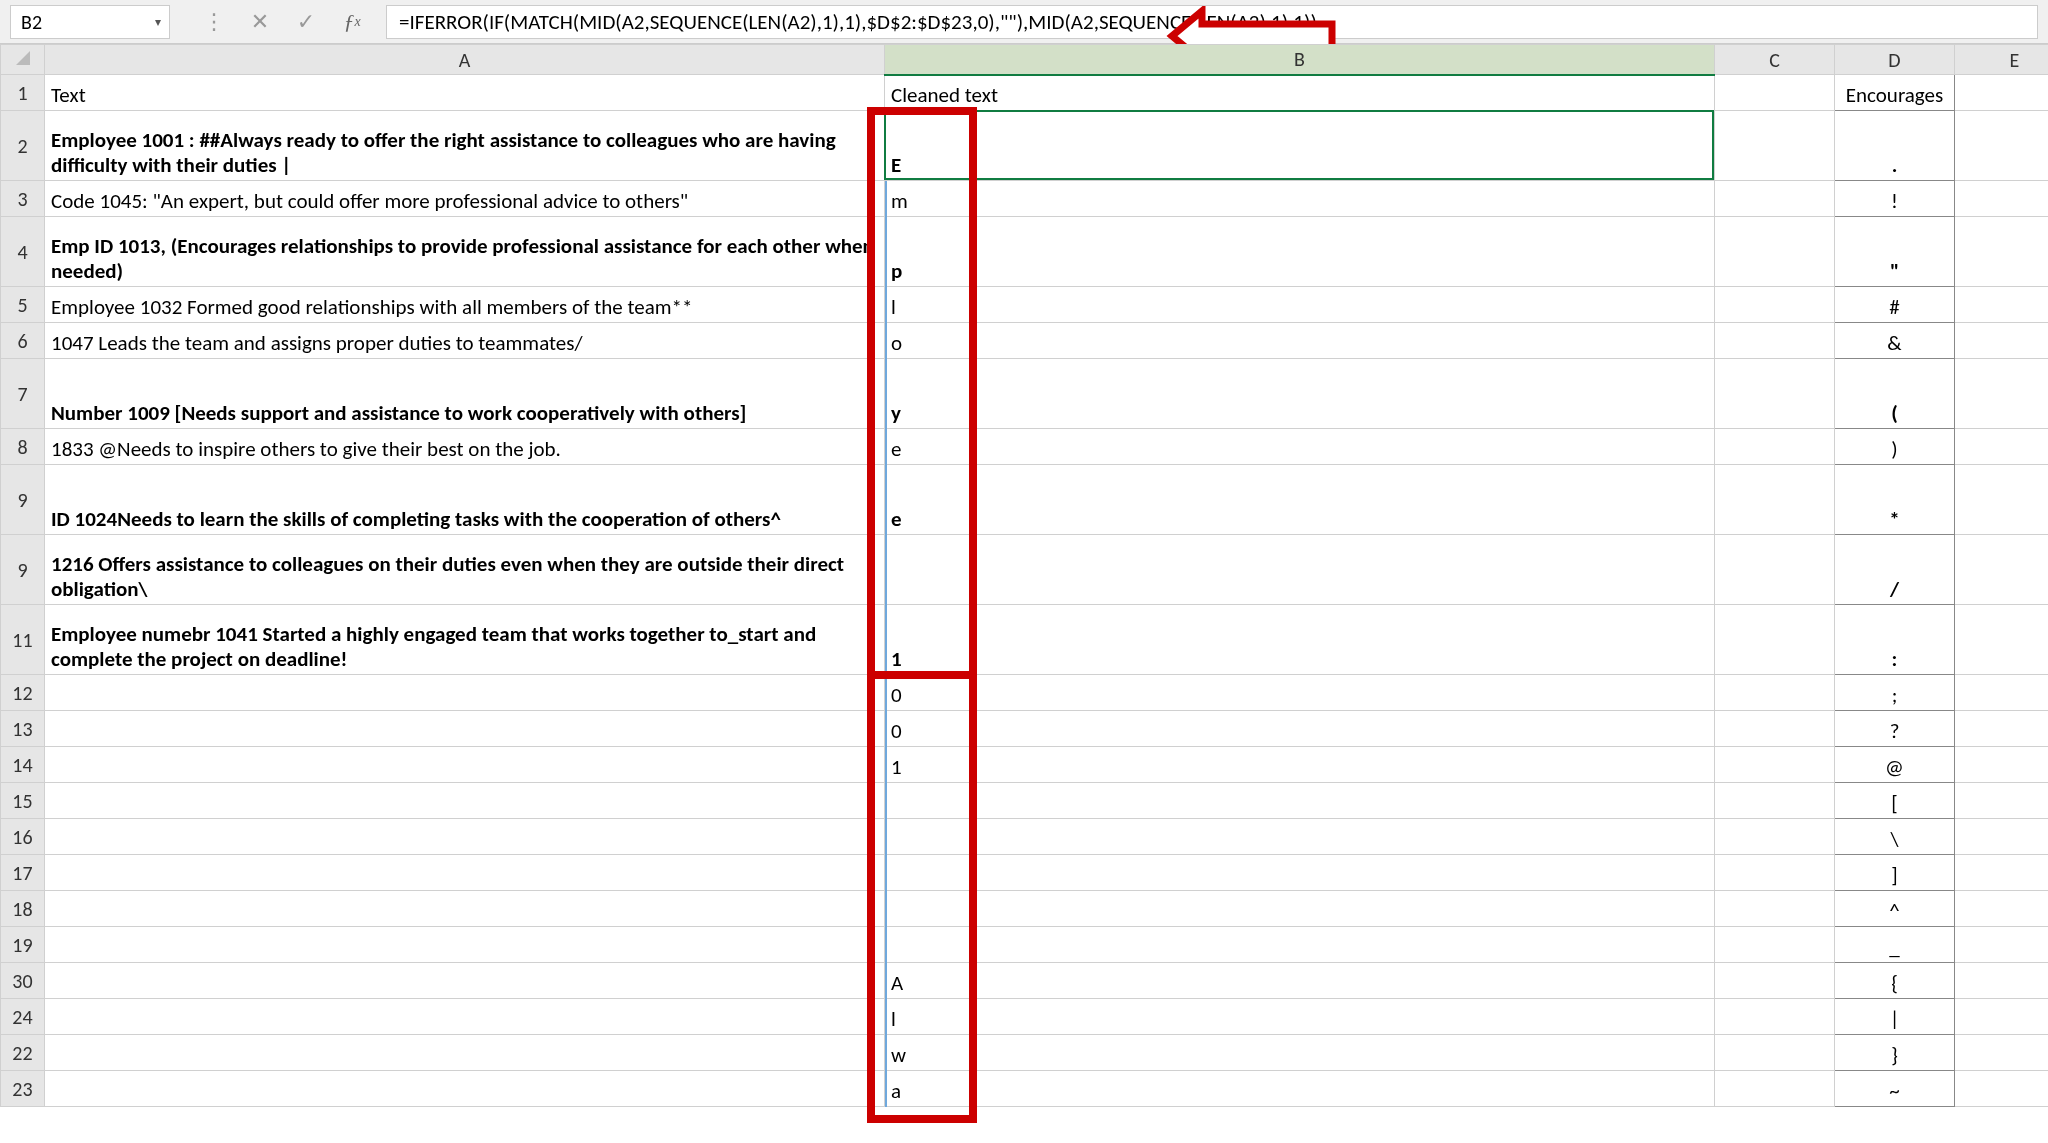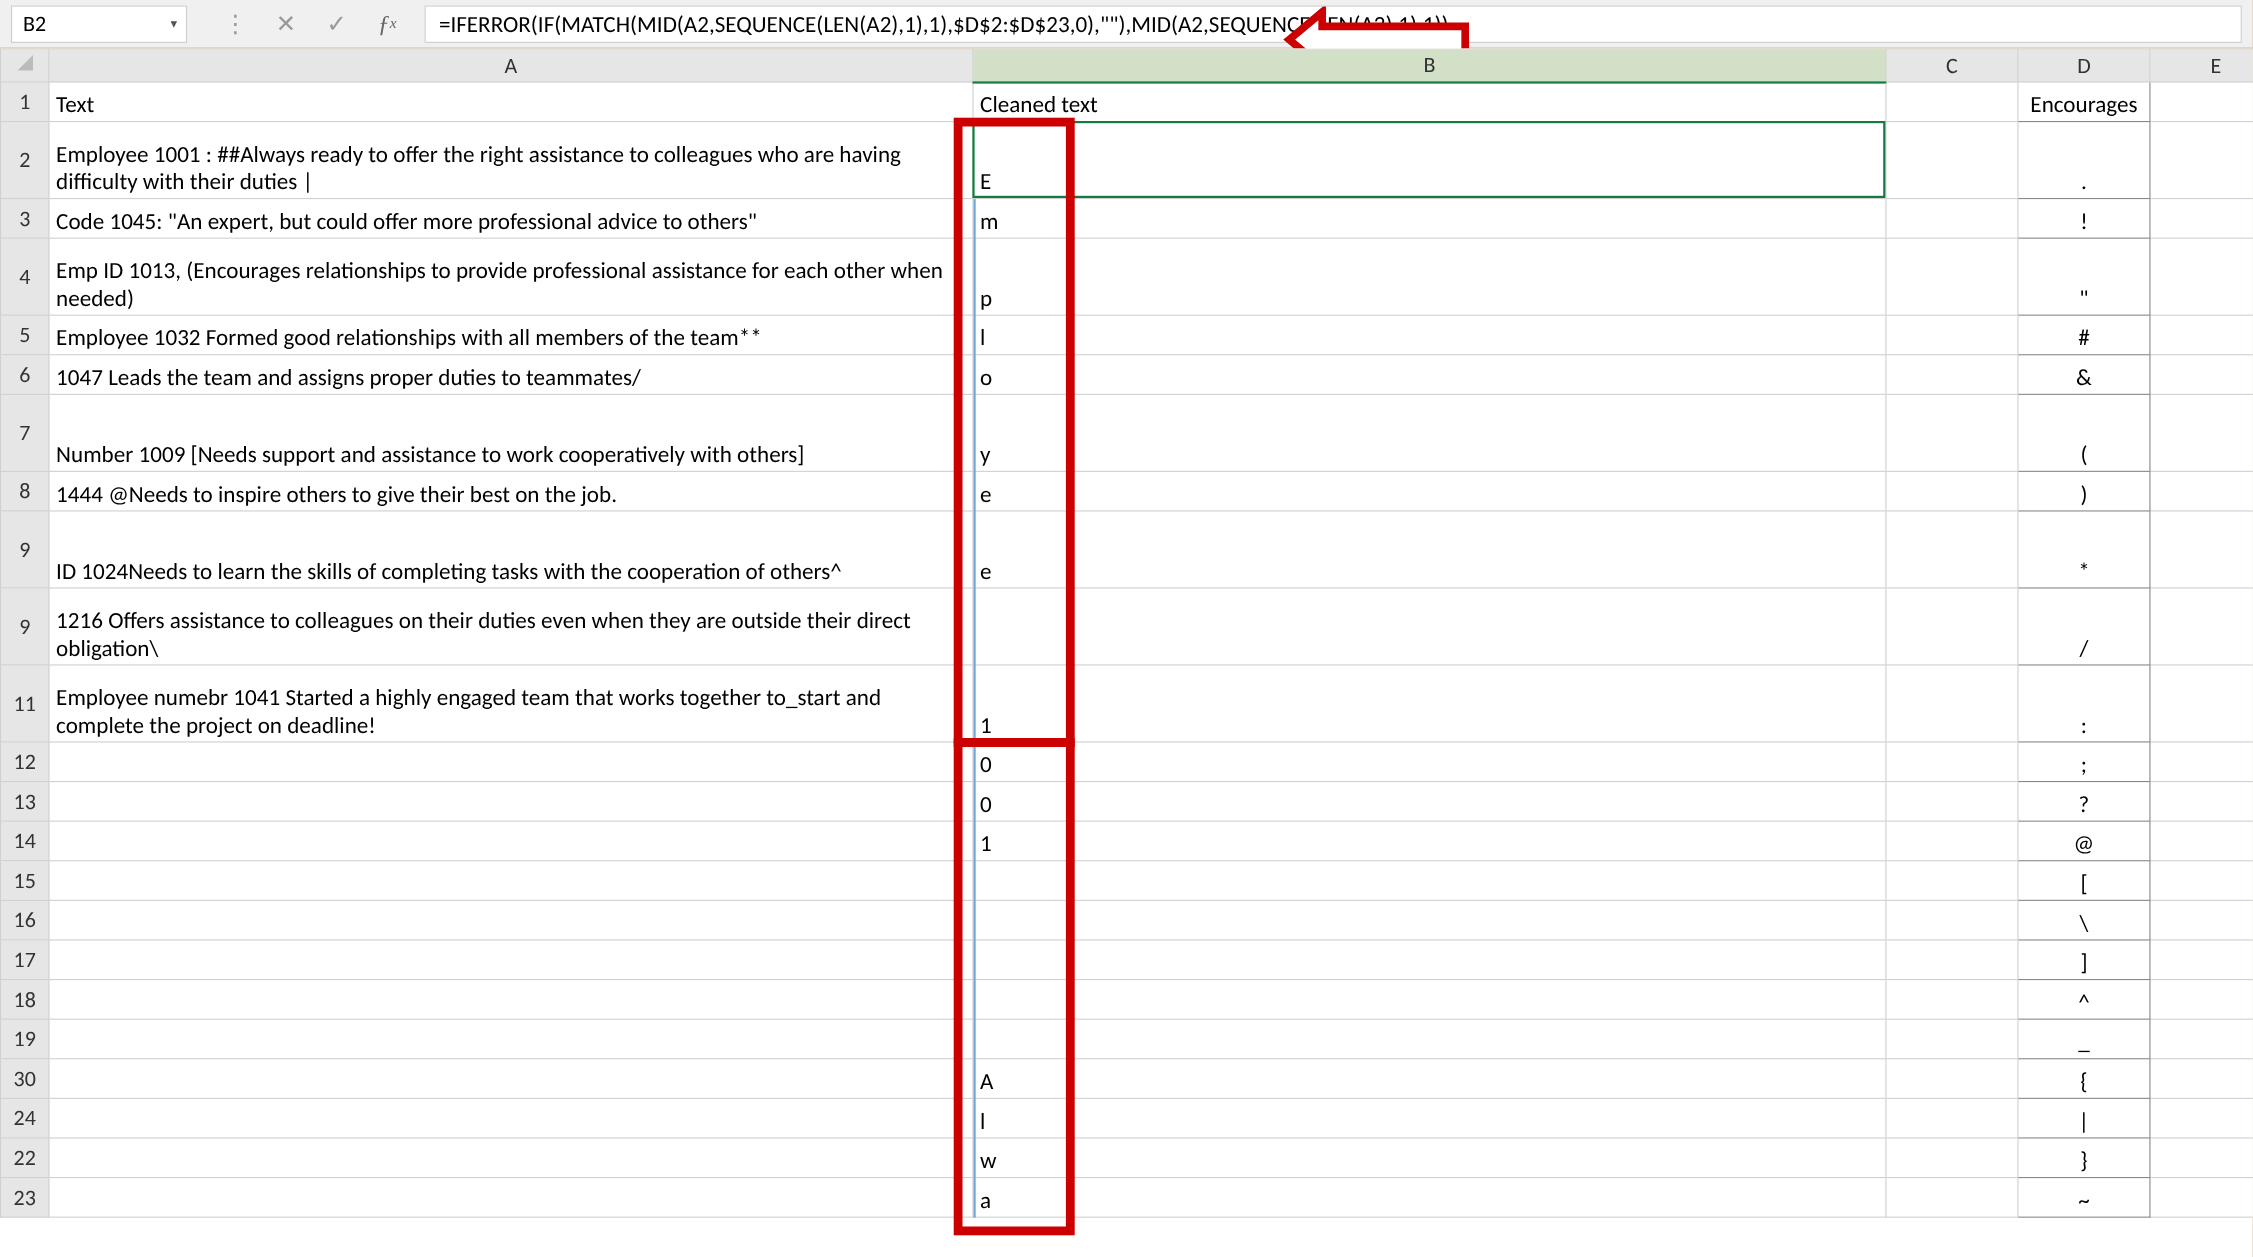--- a/index.html
+++ b/index.html
@@ -1,18 +1,18 @@
 <!DOCTYPE html>
 <html><head>
 <meta charset="utf-8">
 <style>
   * { box-sizing: border-box; margin: 0; padding: 0; }
   body { font-family: Calibri, Arial, sans-serif; font-size: 20px; background: #fff; color: #000; overflow: hidden; }
   
-  .app { width: 2048px; height: 1143px; display: flex; flex-direction: column; background: #a16207; position: relative; }
+  .app { width: 2048px; height: 1143px; display: flex; flex-direction: column; background: #6d28d9; position: relative; }
   
   
   .formula-bar { display: flex; align-items: center; height: 44px; background: #f0f0f0; border-bottom: 1px solid #ccc; padding: 2px 10px; }
   .name-box { width: 160px; height: 34px; background: #fff; border: 1px solid #ccc; display: flex; align-items: center; padding: 0 10px; font-size: 20px; position: relative; }
   .name-box .caret { position: absolute; right: 8px; top: 50%; transform: translateY(-50%); font-size: 12px; color: #555; }
   .fb-sep { width: 10px; }
   .fb-buttons { display: flex; align-items: center; gap: 18px; padding: 0 20px; }
   .fb-btn { width: 28px; height: 28px; display: flex; align-items: center; justify-content: center; color: #999; font-size: 22px; }
   .fb-btn.fx { font-style: italic; font-family: Georgia, 'Times New Roman', serif; color: #666; font-size: 22px; }
   .fb-btn.fx sub { font-size: 14px; }
@@ -33,21 +33,21 @@
   
   col.rowhdr { width: 44px; }
   col.colA { width: 840px; }
   col.colB { width: 830px; }
   col.colC { width: 120px; }
   col.colD { width: 120px; }
   col.colE { width: 120px; }
   
   tr.header-row th { height: 30px; }
   tr.data-row td { height: 36px; }
-  tr.data-row.tall td { height: 70px; }
+  tr.data-row.tall td { height: 70px; font-weight: bold; }
   
   th.rownum { background: #e6e6e6; text-align: center; font-size: 18px; color: #333; }
   
   
   .active-range { position: absolute; border: 2px solid #107c41; pointer-events: none; }
   .spill-left { position: absolute; border-left: 2px solid #6fa8dc; pointer-events: none; }
   
   
   .char-box { border: 1.5px solid #888 !important; text-align: center; font-size: 18px; }
   .char-header { border: 1.5px solid #888 !important; text-align: center; font-size: 20px; }
@@ -161,21 +161,21 @@
       <tr class="data-row tall">
         <th class="rownum">7</th>
         <td>Number 1009 [Needs support and assistance to work cooperatively with others]</td>
         <td>y</td>
         <td></td>
         <td class="char-box">(</td>
         <td></td>
       </tr>
       <tr class="data-row">
         <th class="rownum">8</th>
-        <td>1444 @Needs to inspire others to give their best on the job.</td>
+        <td>1833 @Needs to inspire others to give their best on the job.</td>
         <td>e</td>
         <td></td>
         <td class="char-box">)</td>
         <td></td>
       </tr>
       <tr class="data-row tall">
         <th class="rownum">9</th>
         <td>ID 1024Needs to learn the skills of completing tasks with the cooperation of others^</td>
         <td>e</td>
         <td></td>

